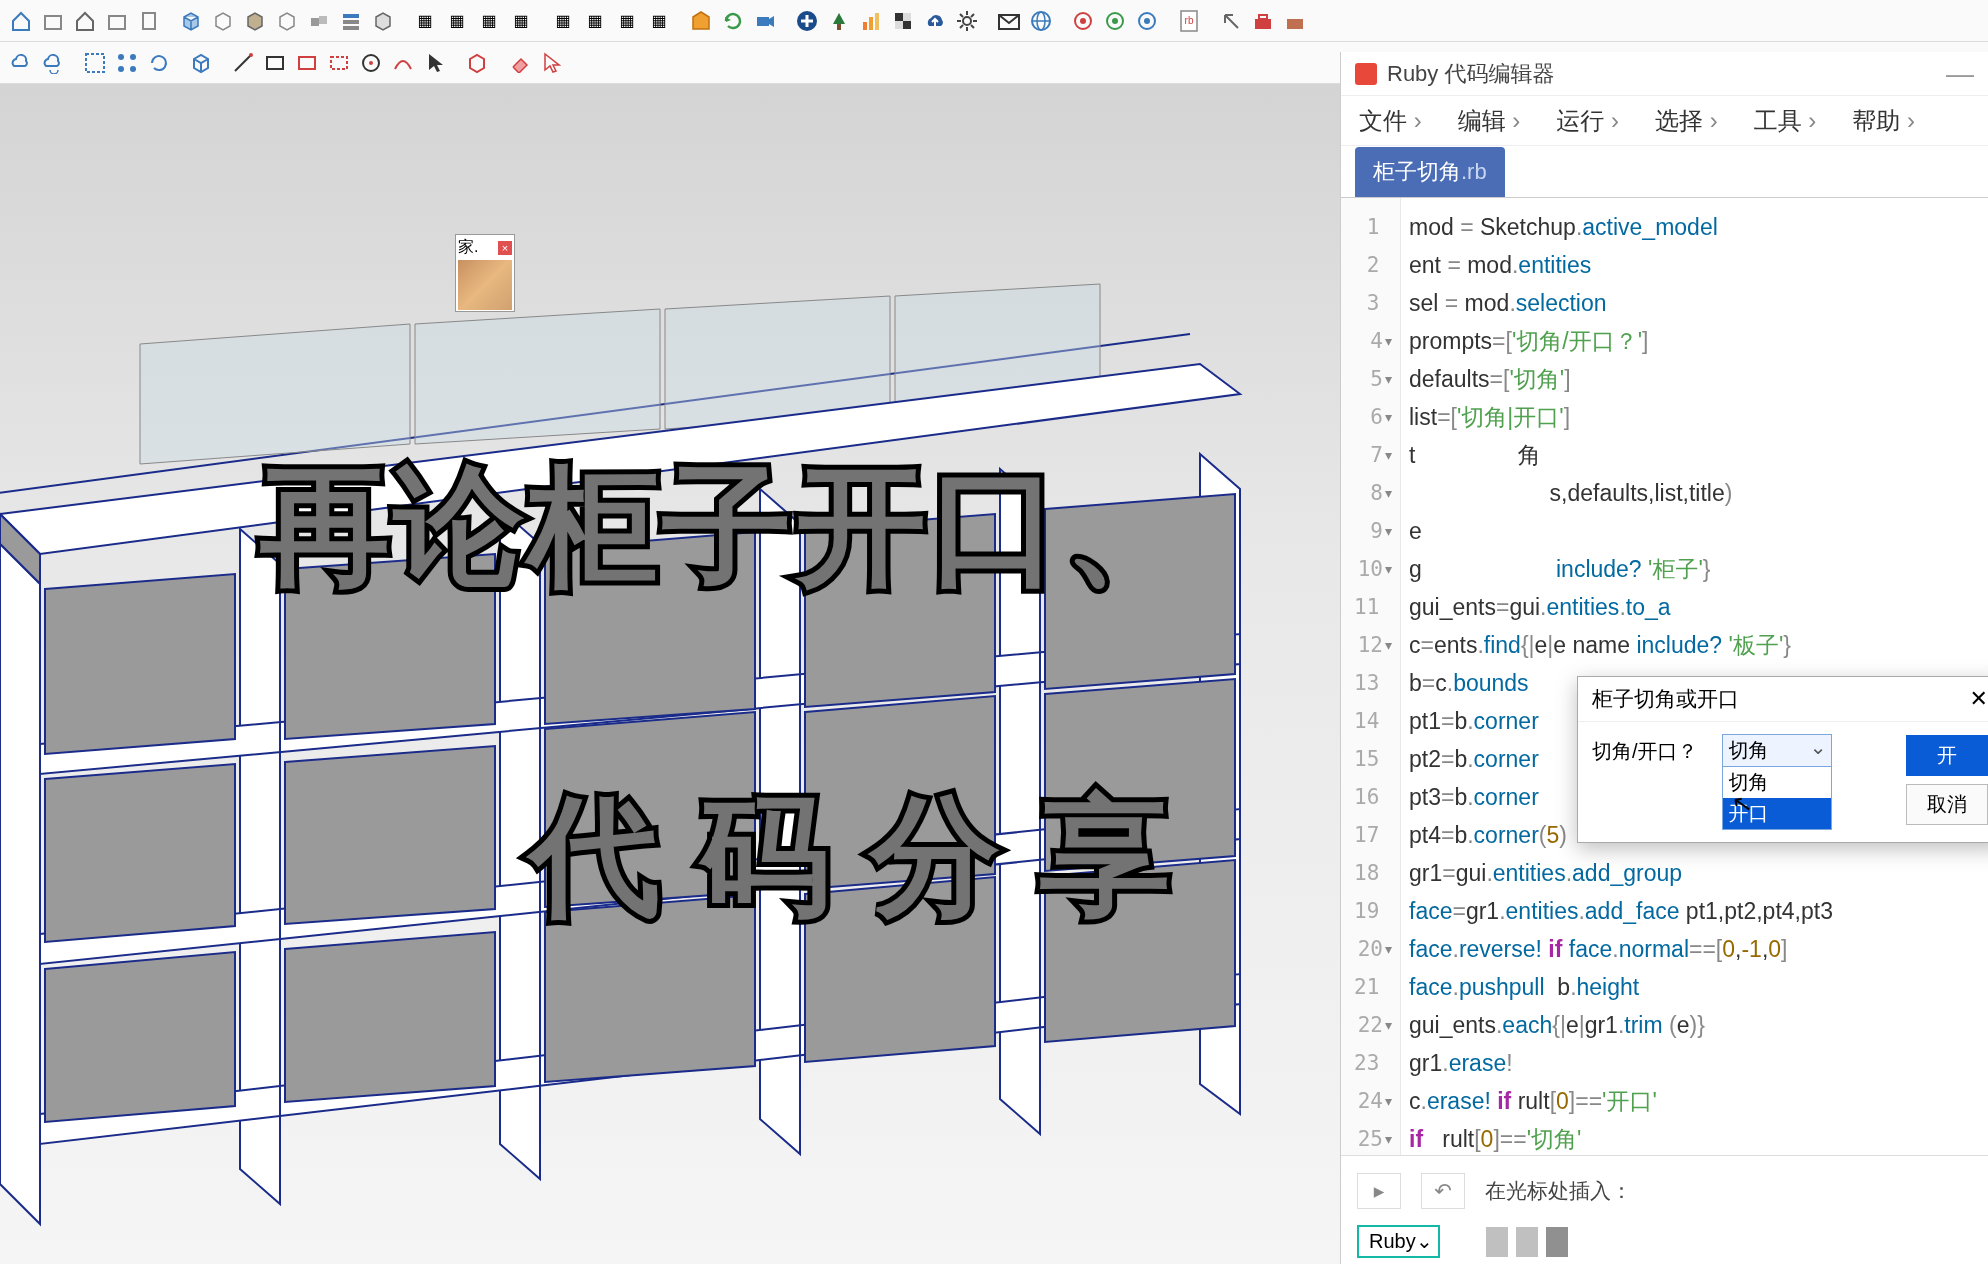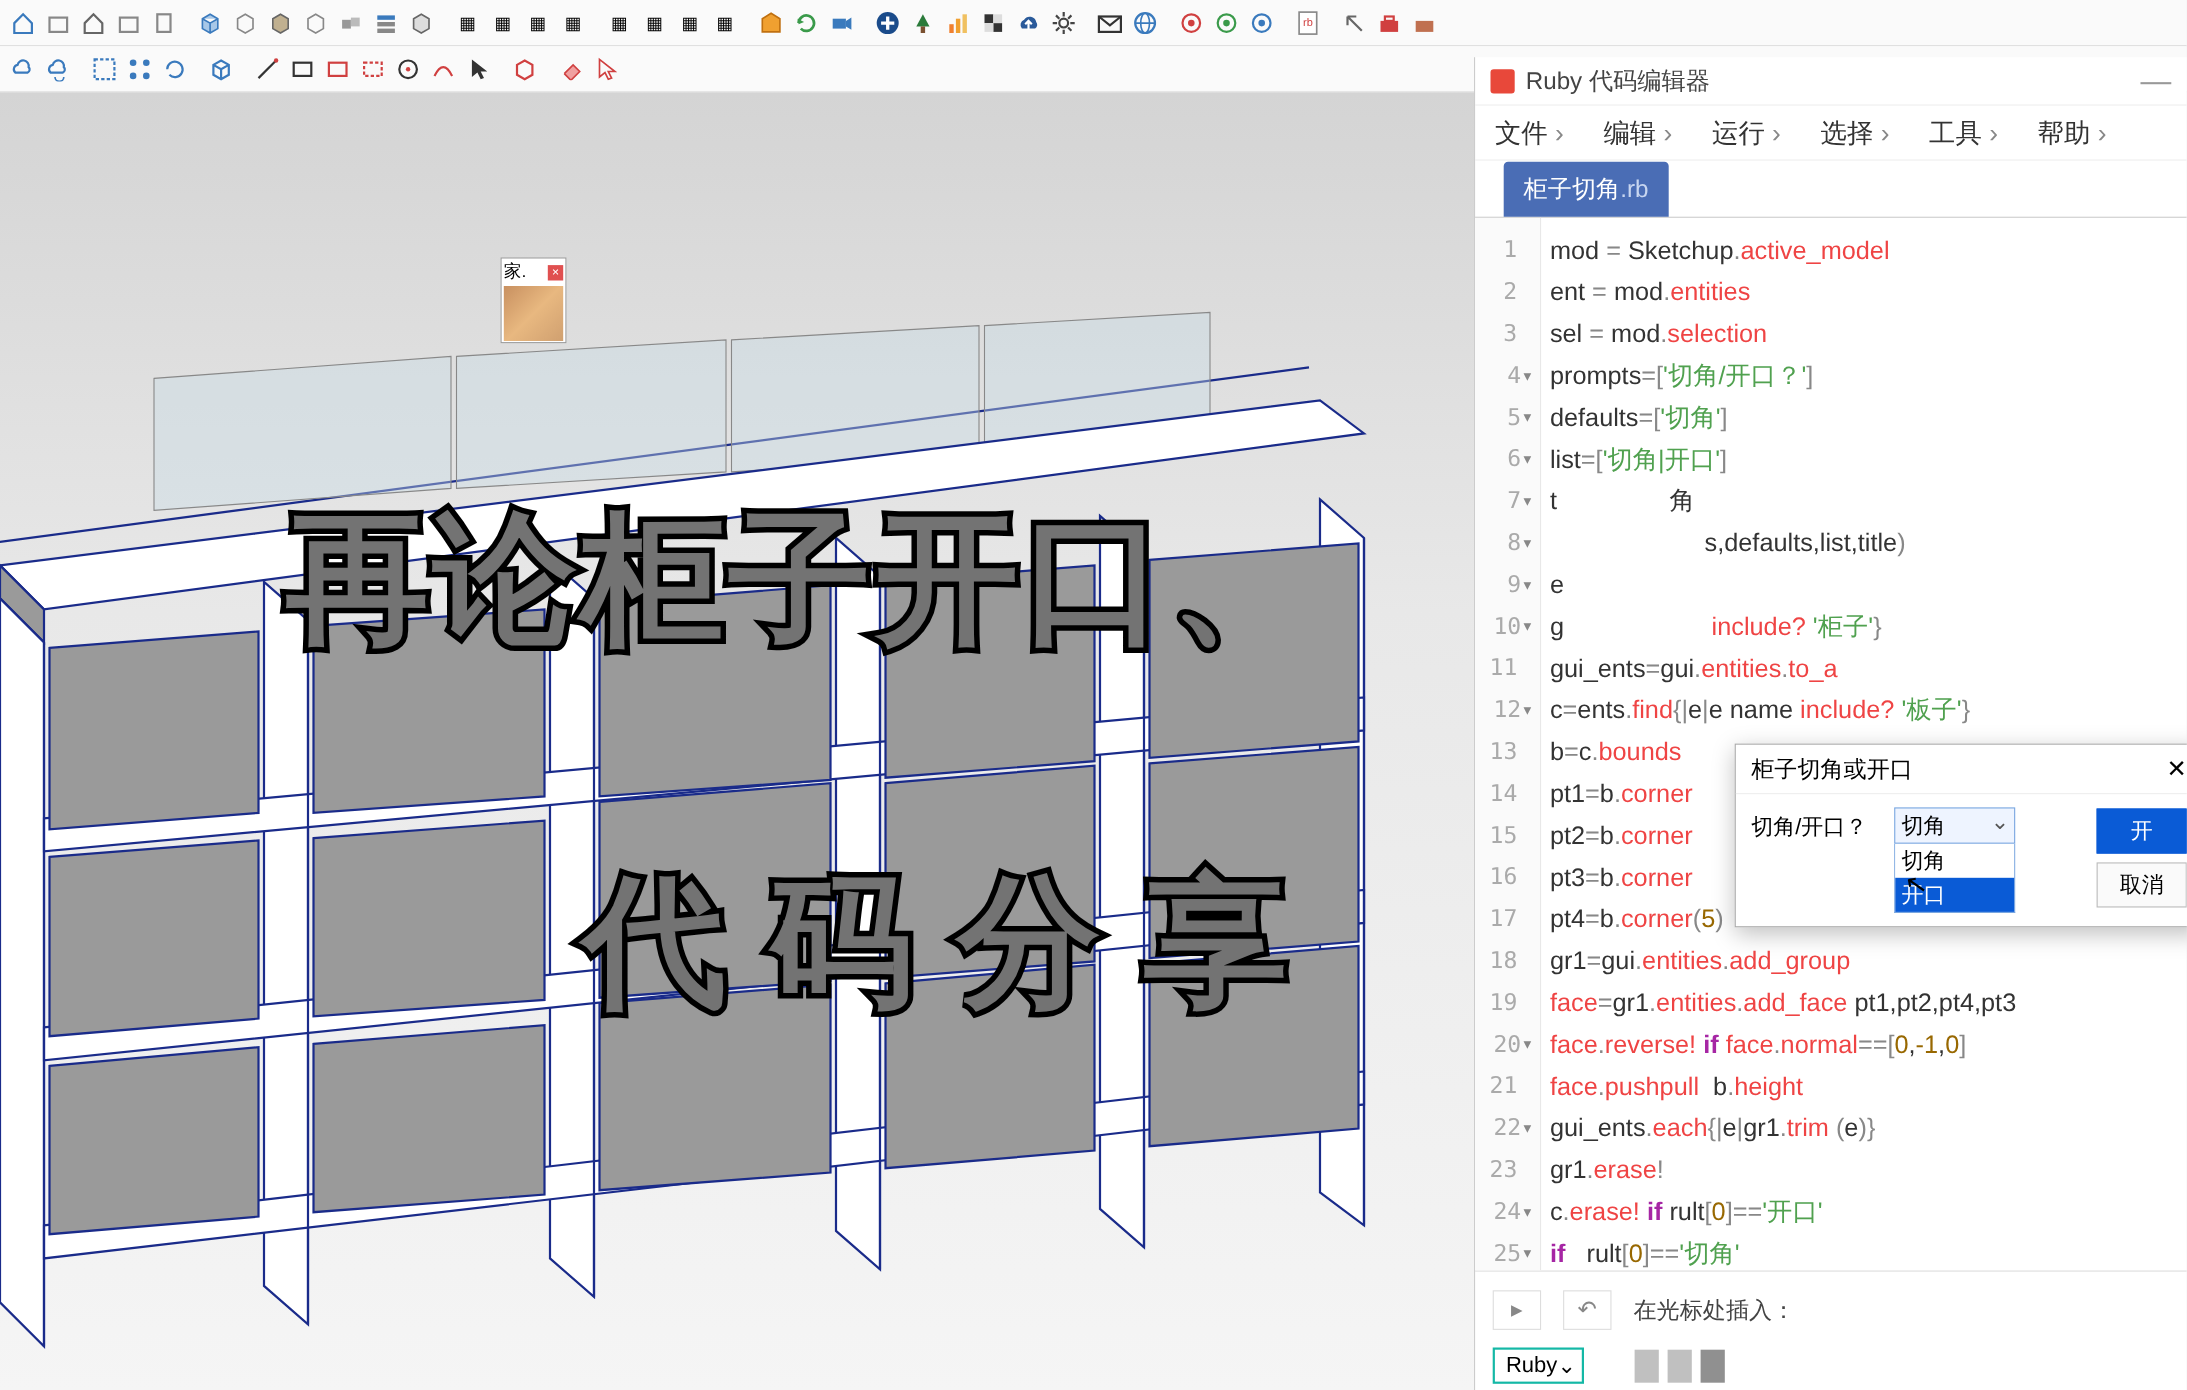--- a/index.html
+++ b/index.html
@@ -31,31 +31,31 @@
 .title-右 { position:absolute; left:1410px; top:440px; font-size:130px; font-weight:900; color:#f5d547; -webkit-text-stroke:10px #000; paint-order:stroke fill; }
 
 
 .editor { position: absolute; right: 0; top: 52px; width: 648px; height: 1212px; background: #fff; border-left: 1px solid #ccc; display:flex; flex-direction:column; }
 .editor-titlebar { height: 44px; display:flex; align-items:center; padding: 0 14px; font-size: 22px; color:#444; gap:10px; border-bottom:1px solid #eee; }
 .su-icon { width:22px; height:22px; background:#e8483a; border-radius:3px; }
 .win-min { margin-left:auto; color:#999; font-size:28px; }
 .editor-menu { height: 50px; display:flex; align-items:center; gap: 36px; padding: 0 18px; font-size: 24px; color:#333; border-bottom:1px solid #eee; }
 .editor-menu span { cursor:pointer; }
 .editor-menu span::after { content:" ›"; color:#888; }
-.editor-tabs { height: 52px; display:flex; align-items:flex-end; padding: 0 26px; border-bottom:1px solid #ccc; }
+.editor-tabs { height: 52px; display:flex; align-items:flex-end; padding: 0 14px; border-bottom:1px solid #ccc; }
 .editor-tab { background:#4a6db5; color:#fff; padding: 10px 18px; border-radius: 4px 4px 0 0; font-size: 22px; }
 .editor-tab .ext { color:#c8d6f0; }
 .code-area { flex:1; display:flex; overflow:hidden; position:relative; }
 .gutter { width: 60px; background:#fafafa; border-right:1px solid #e8e8e8; padding-top:10px; }
 .gutter-line { height: 38px; display:flex; align-items:center; justify-content:flex-end; padding-right:8px; color:#aaa; font-size:21px; font-family: Consolas, monospace; }
 .gutter-line .arrow { color:#888; margin-left:2px; font-size:14px; }
 .code { flex:1; padding:10px 8px; font-family: Consolas, "Courier New", monospace; font-size:23px; line-height:38px; white-space:pre; color:#333; }
 .tok-id { color:#333; }
 .tok-kw { color:#a626a4; font-weight:bold; }
-.tok-prop { color:#ef4444; }
+.tok-prop { color:#0369a1; }
 .tok-str { color:#50a14f; }
 .tok-punc { color:#888; }
 .tok-num { color:#986801; }
 
 
 .dialog { position:absolute; left:1577px; top:676px; width:426px; background:#fff; border:1px solid #aaa; box-shadow: 0 6px 20px rgba(0,0,0,0.25); z-index:50; font-size:20px; }
 .dialog-title { display:flex; align-items:center; justify-content:space-between; padding:8px 14px; border-bottom:1px solid #eee; font-size:21px; }
 .dialog-title .x { font-size:22px; cursor:pointer; }
 .dialog-body { padding:12px 14px; display:flex; align-items:flex-start; gap:24px; }
 .dialog-label { padding-top:4px; }

